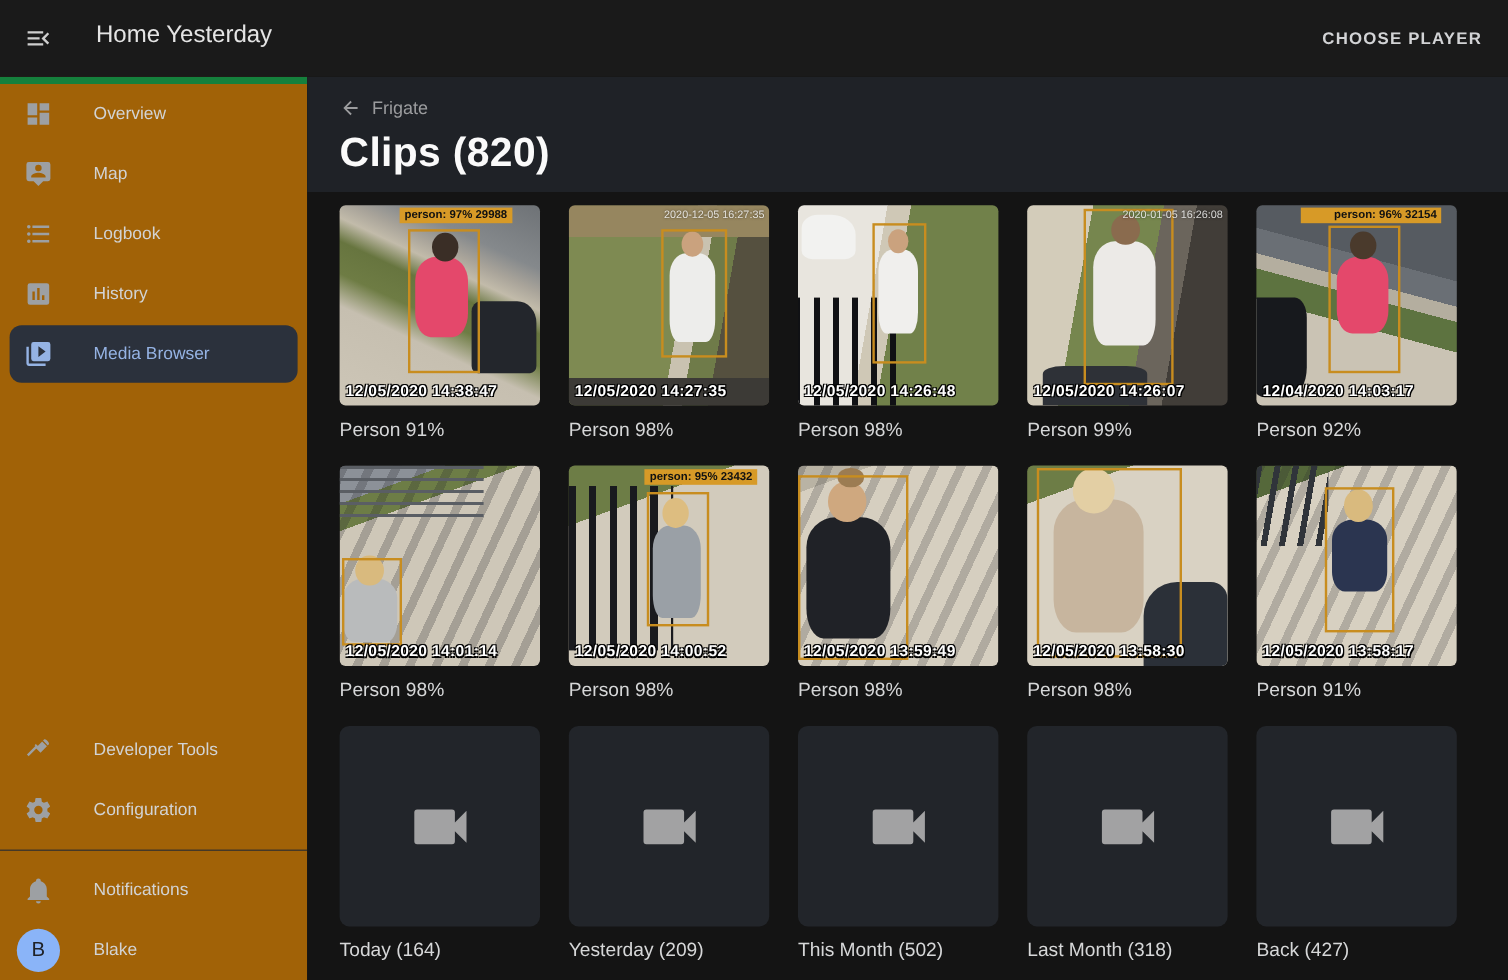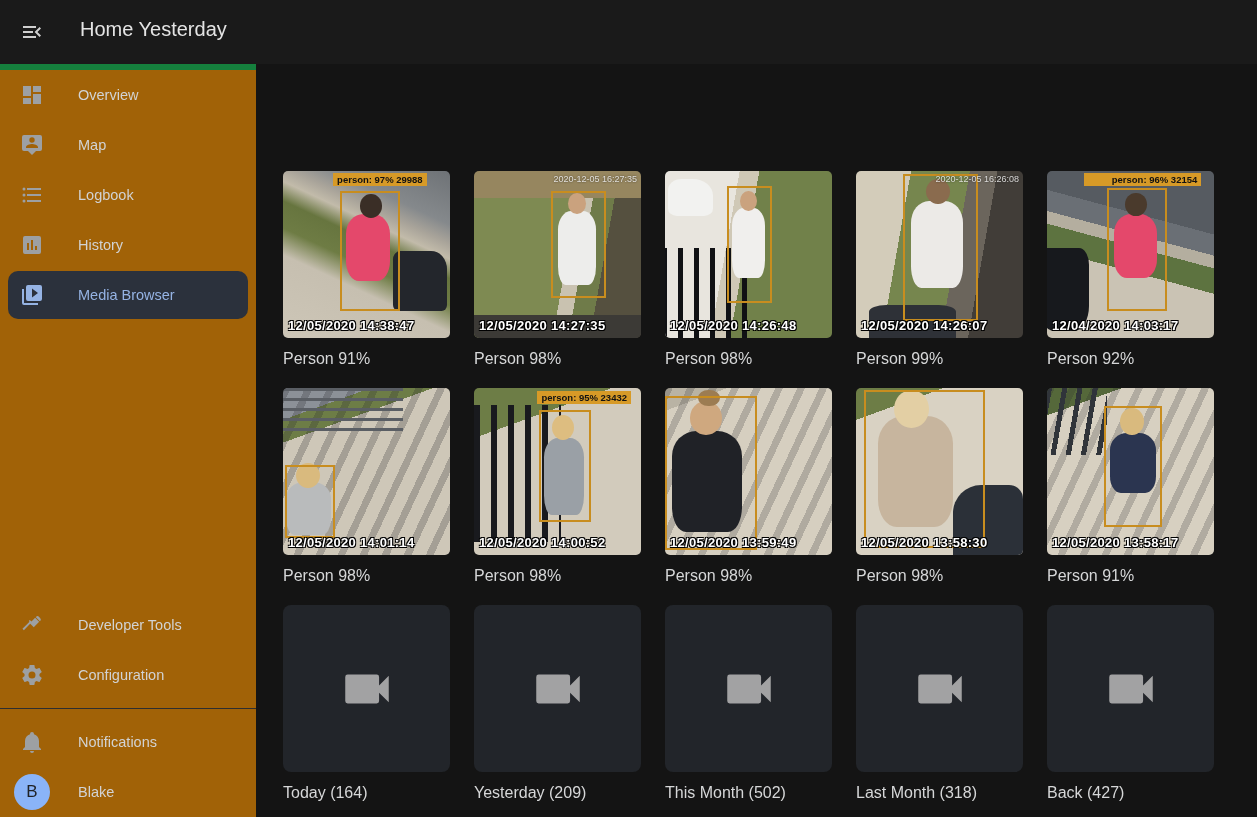--- a/index.html
+++ b/index.html
@@ -138,20 +138,21 @@
 </head>
 <body>
 
 <div class="appbar">
   <span class="menu-btn">
     <svg viewBox="0 0 24 24" fill="currentColor">
         <path d="M21,15.61L19.59,17L14.58,12L19.59,7L21,8.39L17.44,12L21,15.61M3,6H16V8H3V6M3,13V11H13V13H3M3,18V16H16V18H3Z"></path>
       </svg>
   </span>
   <div class="ha-title">Home Yesterday</div>
+  <button class="choose-player">CHOOSE PLAYER</button>
 </div>
 
 <div class="sidebar">
   <div class="sb-item">
     <span class="sb-icon">
       <svg viewBox="0 0 24 24" fill="currentColor">
           <path d="M13,3V9H21V3M13,21H21V11H13M3,21H11V15H3M3,13H11V3H3V13Z"></path>
         </svg></span>
     <span class="sb-label">Overview</span>
   </div>
@@ -210,20 +211,29 @@
         </svg></span>
     <span class="sb-label">Notifications</span>
   </div>
   <div class="sb-item">
     <span class="avatar">B</span>
     <span class="sb-label">Blake</span>
   </div>
 </div>
 
 <div class="main">
+  <div class="main-header">
+    <div class="breadcrumb">
+      <svg viewBox="0 0 24 24" fill="currentColor">
+          <path d="M20,11V13H8L13.5,18.5L12.08,19.92L4.16,12L12.08,4.08L13.5,5.5L8,11H20Z"></path>
+        </svg>
+      <span>Frigate</span>
+    </div>
+    <div class="clips-title">Clips (820)</div>
+  </div>
 
   <div class="grid">
 
     <div class="cell">
       <div class="thumb s1">
         <i class="extra"></i>
           <i class="p-torso"></i>
           <i class="p-head"></i>
         <div class="dbox"></div>
         <span class="chip">person: 97% 29988</span>
@@ -255,21 +265,21 @@
       </div>
       <div class="caption">Person 98%</div>
     </div>
 
     <div class="cell">
       <div class="thumb s4">
         <i class="extra"></i>
           <i class="p-torso"></i>
           <i class="p-head"></i>
         <div class="dbox"></div>
-        <span class="osd">2020-12-05 16:26:08</span>
+        <span class="osd">2020-01-05 16:26:08</span>
         <span class="ts">12/05/2020 14:26:07</span>
       </div>
       <div class="caption">Person 99%</div>
     </div>
 
     <div class="cell">
       <div class="thumb s5">
         <i class="extra"></i>
           <i class="p-torso"></i>
           <i class="p-head"></i>

